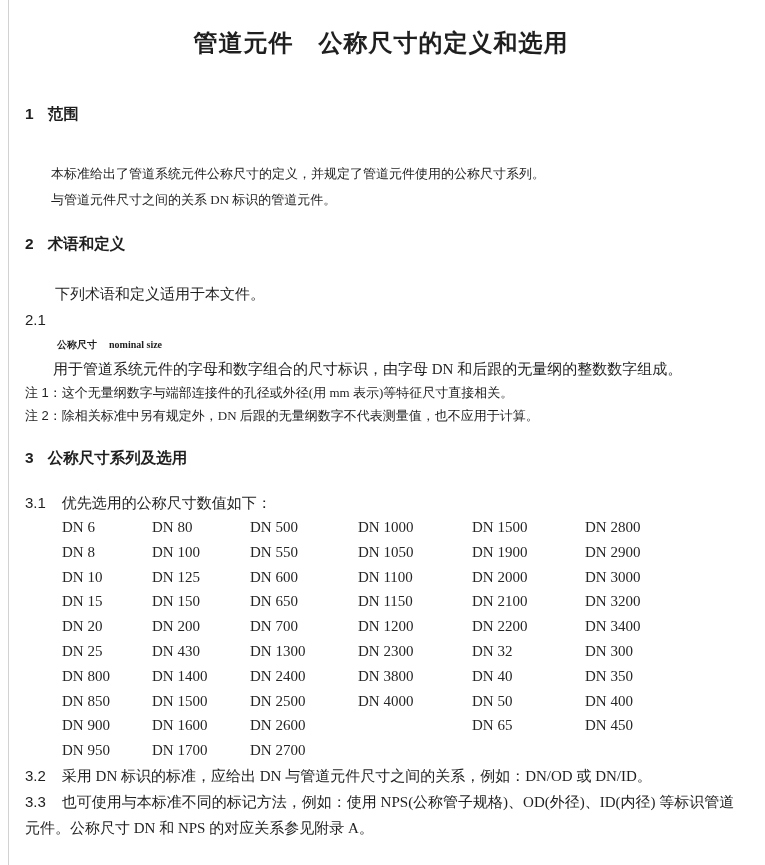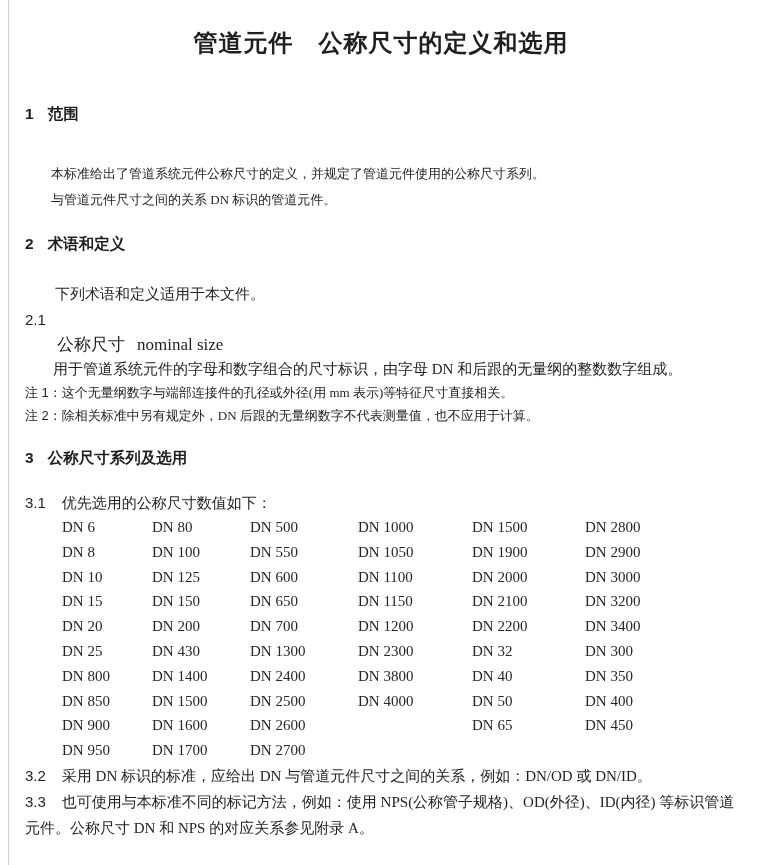--- a/index.html
+++ b/index.html
@@ -37,21 +37,21 @@
   #h3 { margin-top:20px; }
   .body-block { margin-top:36px; }
   .body-block p { margin:0; font-size:13px; line-height:26px; text-indent:2em; }
   .intro { margin:27px 0 0 0; font-size:15px; line-height:25px; text-indent:2em; }
   .clause-num-line {
     margin:0; font-family:"Liberation Sans","DejaVu Sans",sans-serif;
     font-size:15px; line-height:25px;
   }
   .term {
     margin:0; padding-left:32px;
-    font-weight:normal; font-size:17px; line-height:25px;
+    font-weight:bold; font-size:10px; line-height:25px;
   }
   .term .term-cn { font-family:"Liberation Sans","DejaVu Sans",sans-serif; }
   .term .term-en { font-family:"Liberation Serif","DejaVu Serif",serif; margin-left:12px; }
   .definition { margin:0; font-size:15px; line-height:24px; text-indent:28px; }
   .note { margin:0; font-size:13px; line-height:23px; }
   .note .note-label { font-family:"Liberation Sans","DejaVu Sans",sans-serif; }
   .clause { margin:0; font-size:15px; line-height:26px; }
   .clause .num {
     font-family:"Liberation Sans","DejaVu Sans",sans-serif;
     margin-right:16px;

